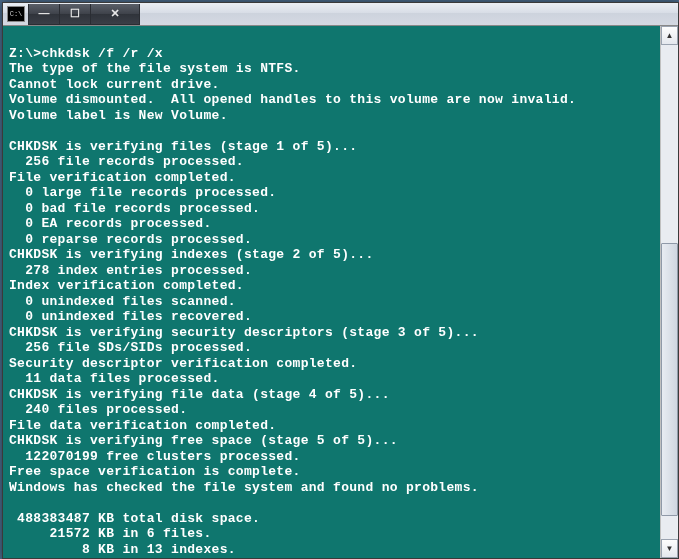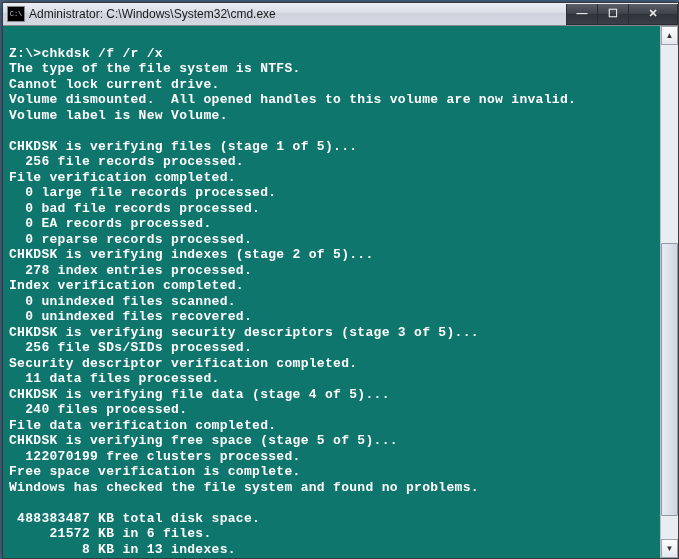--- a/index.html
+++ b/index.html
@@ -136,21 +136,20 @@
   }
 </style>
 </head>
 <body>
 
 <div class="window">
   <div class="titlebar">
     <span class="app-icon">
       <span class="app-icon-text">C:\</span>
     </span>
-    <span class="title-text">Administrator: C:\Windows\System32\cmd.exe</span>
     <div class="window-controls">
       <div class="wc-btn">
         <span class="wc-glyph">—</span>
       </div>
       <div class="wc-btn">
         <span class="wc-glyph">☐</span>
       </div>
       <div class="wc-btn close">
         <span class="wc-glyph">✕</span>
       </div>

